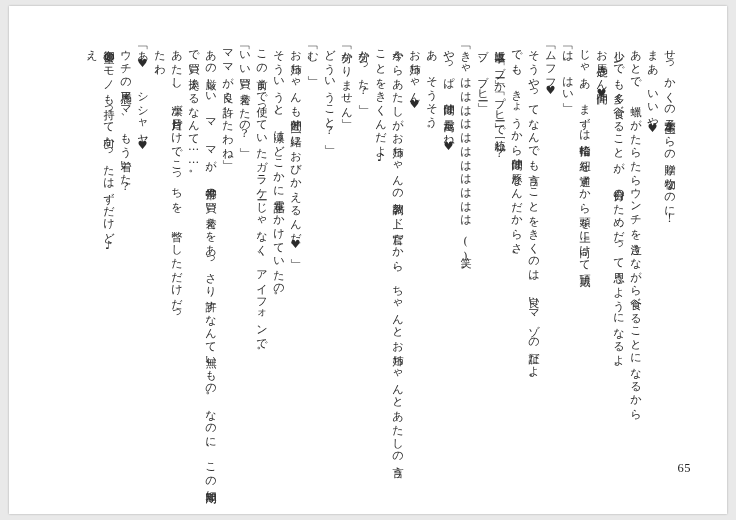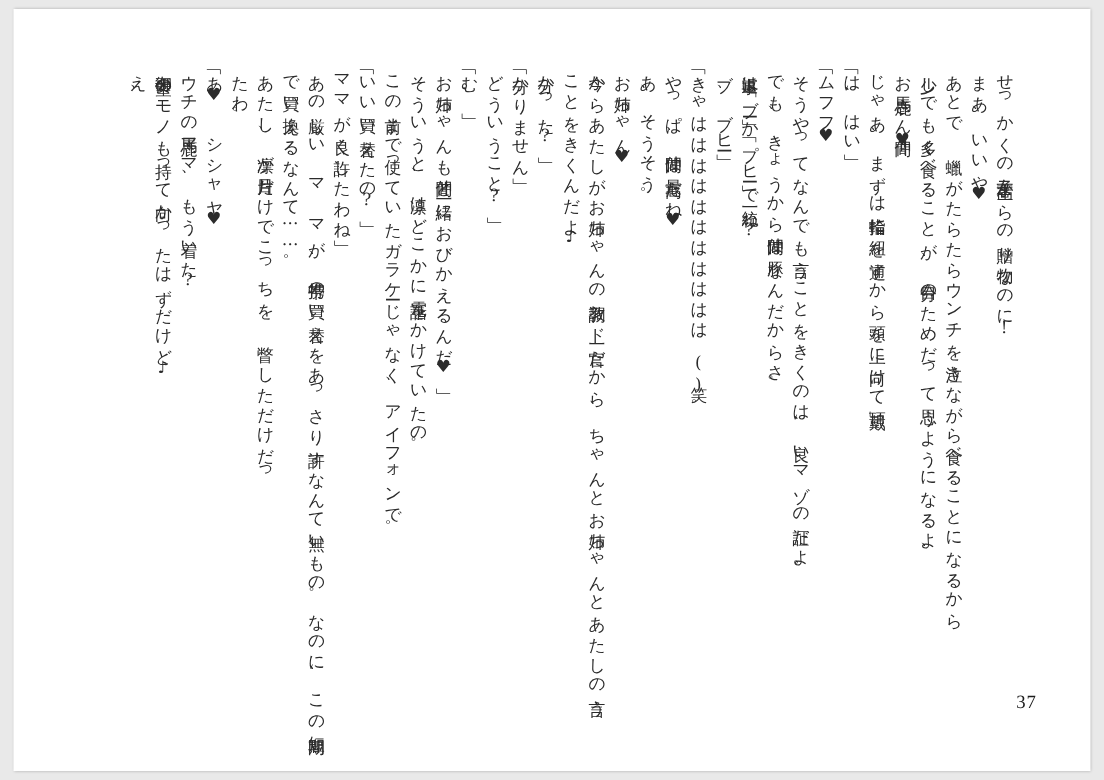--- a/index.html
+++ b/index.html
@@ -103,15 +103,15 @@
         <div class="line">ママが良く許したわね」</div>
         <div class="line">あの厳しい マ マが、携帯の買い替えをあっさり許すなんて無いもの。なのに、この短期間</div>
         <div class="line">で買い換えるなんて……。</div>
         <div class="line">あたし、凛が片目だけでこっちを 瞥 しただけだっ</div>
         <div class="line">たわ。</div>
         <div class="line">「あ♥ シシャヤ♥</div>
         <div class="line">ウチの馬鹿ママ、もう着いた?</div>
         <div class="line">御要望のモノも持って向かったはずだけど♪</div>
         <div class="line">え、</div>
       </div>
-    <div id="page-number">37</div>
+    <div id="page-number">65</div>
   </div>
 </div>
 
 </body></html>

